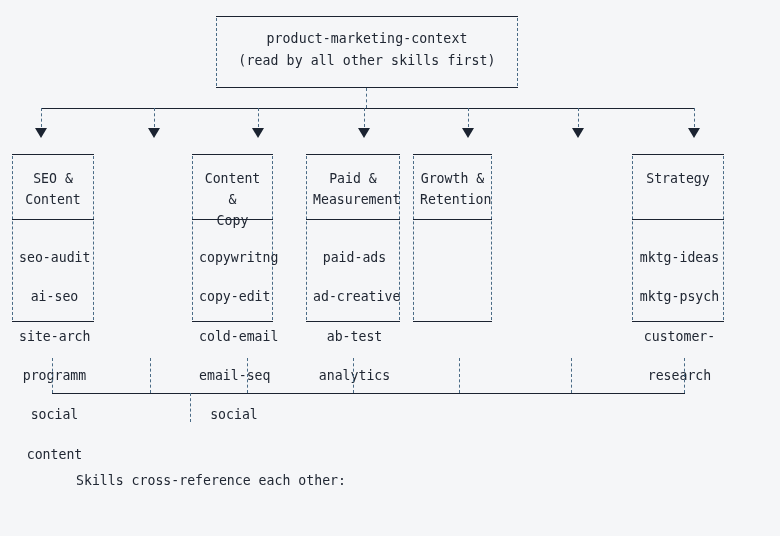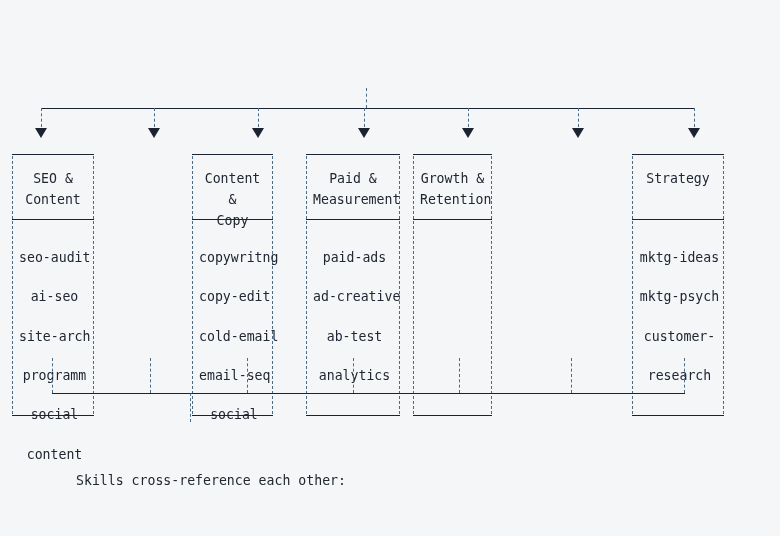--- a/index.html
+++ b/index.html
@@ -61,21 +61,21 @@
     text-align: center;
     font-size: 13.2px;
     line-height: 22px;
     letter-spacing: 0.1px;
     white-space: pre;
   }
 
   
   .col-box {
     top: 154px;
-    height: 262px;
+    height: 168px;
   }
   .col-head {
     position: absolute;
     left: 7px; right: 7px;
     top: 14px;
     height: 42px;
     text-align: center;
     font-size: 13.2px;
     line-height: 21px;
     white-space: pre-line;
@@ -127,20 +127,28 @@
     white-space: pre;
     color: #202733;
   }
   #footer-note .note-title { display: block; }
 </style>
 </head>
 <body>
 
 <div id="canvas">
 
+  <div class="abox" id="root-box">
+    <div class="edge-top"></div>
+    <div class="edge-bottom"></div>
+    <div class="edge-left"></div>
+    <div class="edge-right"></div>
+    <div class="root-lines"><span>product-marketing-context</span>
+<span>(read by all other skills first)</span></div>
+  </div>
 
   <div class="vline" style="left:366px; top:88px; height:20px;"></div>
 
   <div class="hbar" style="left:41px; top:108px; width:654px;"></div>
 
   <div class="vline" style="left:41px;  top:108px; height:19px;"></div>
   <div class="vline" style="left:154px; top:108px; height:19px;"></div>
   <div class="vline" style="left:258px; top:108px; height:19px;"></div>
   <div class="vline" style="left:364px; top:108px; height:19px;"></div>
   <div class="vline" style="left:468px; top:108px; height:19px;"></div>

